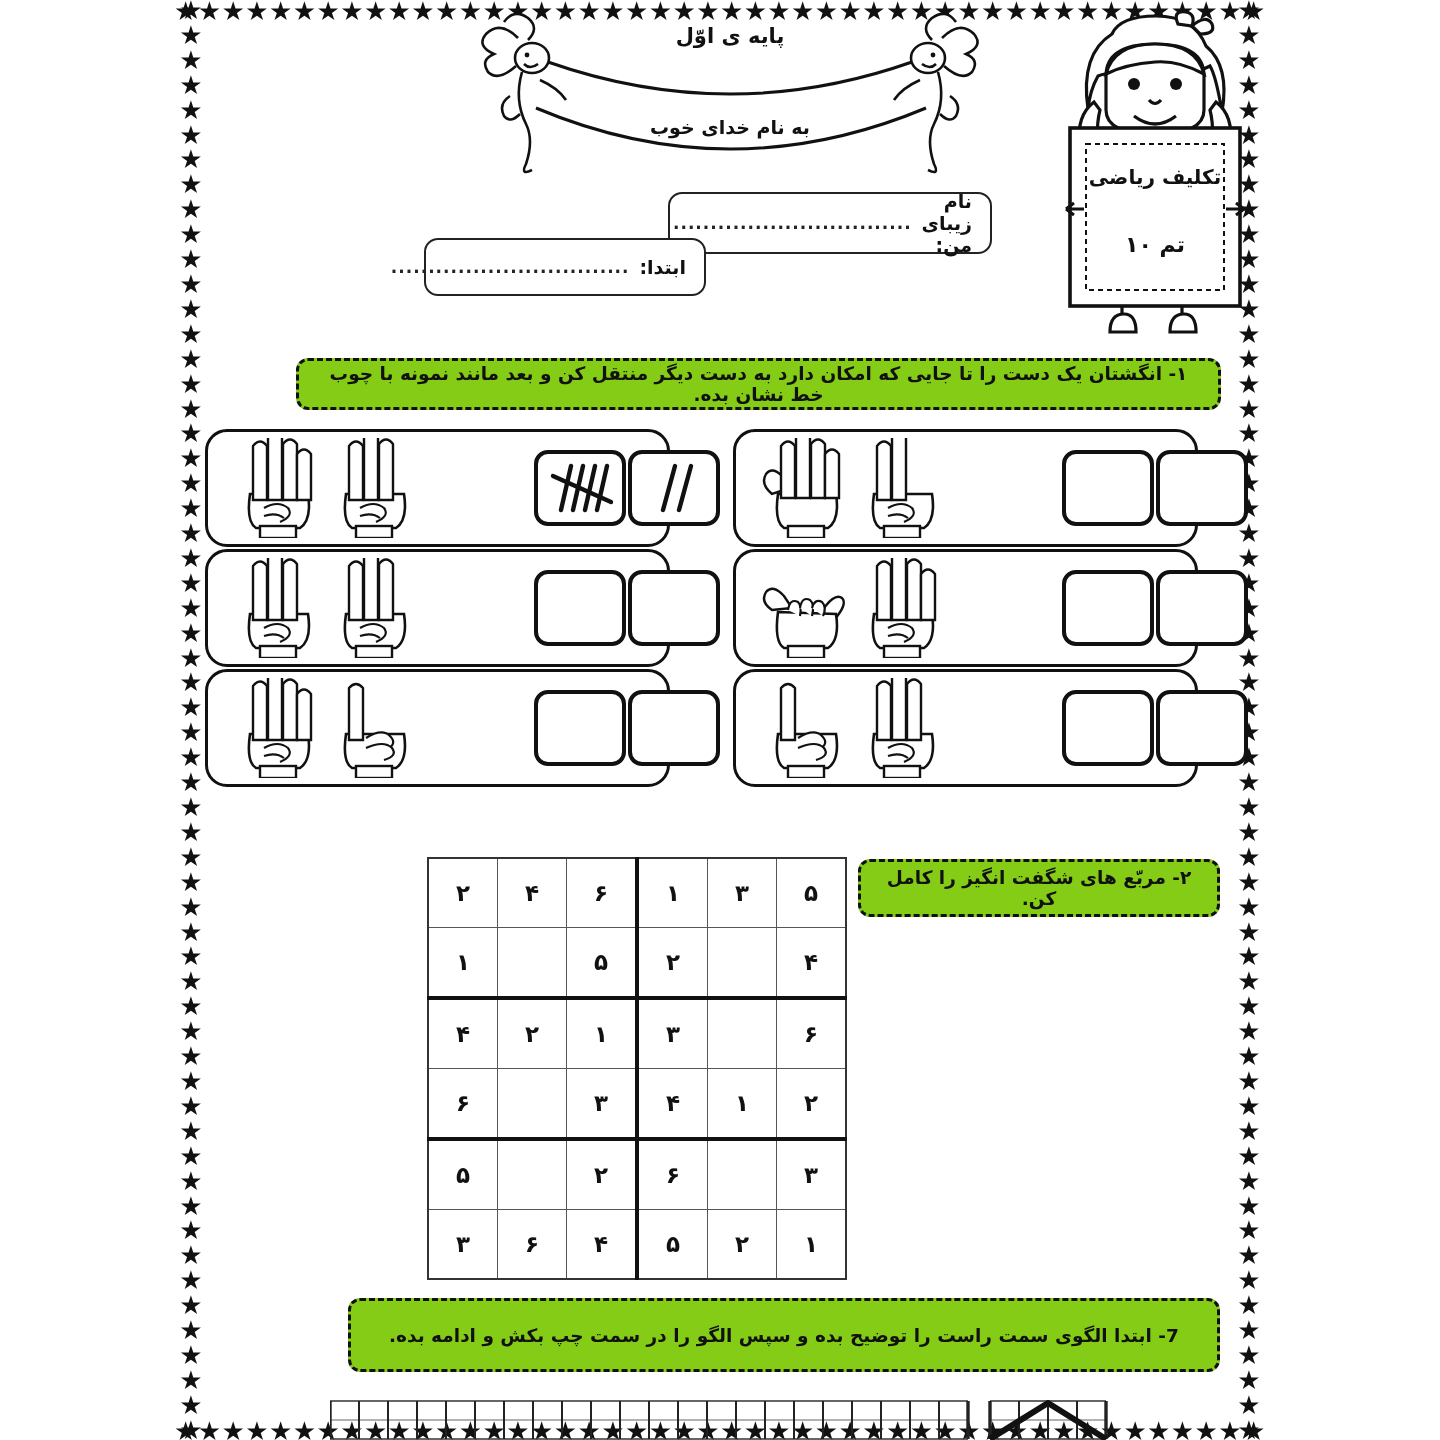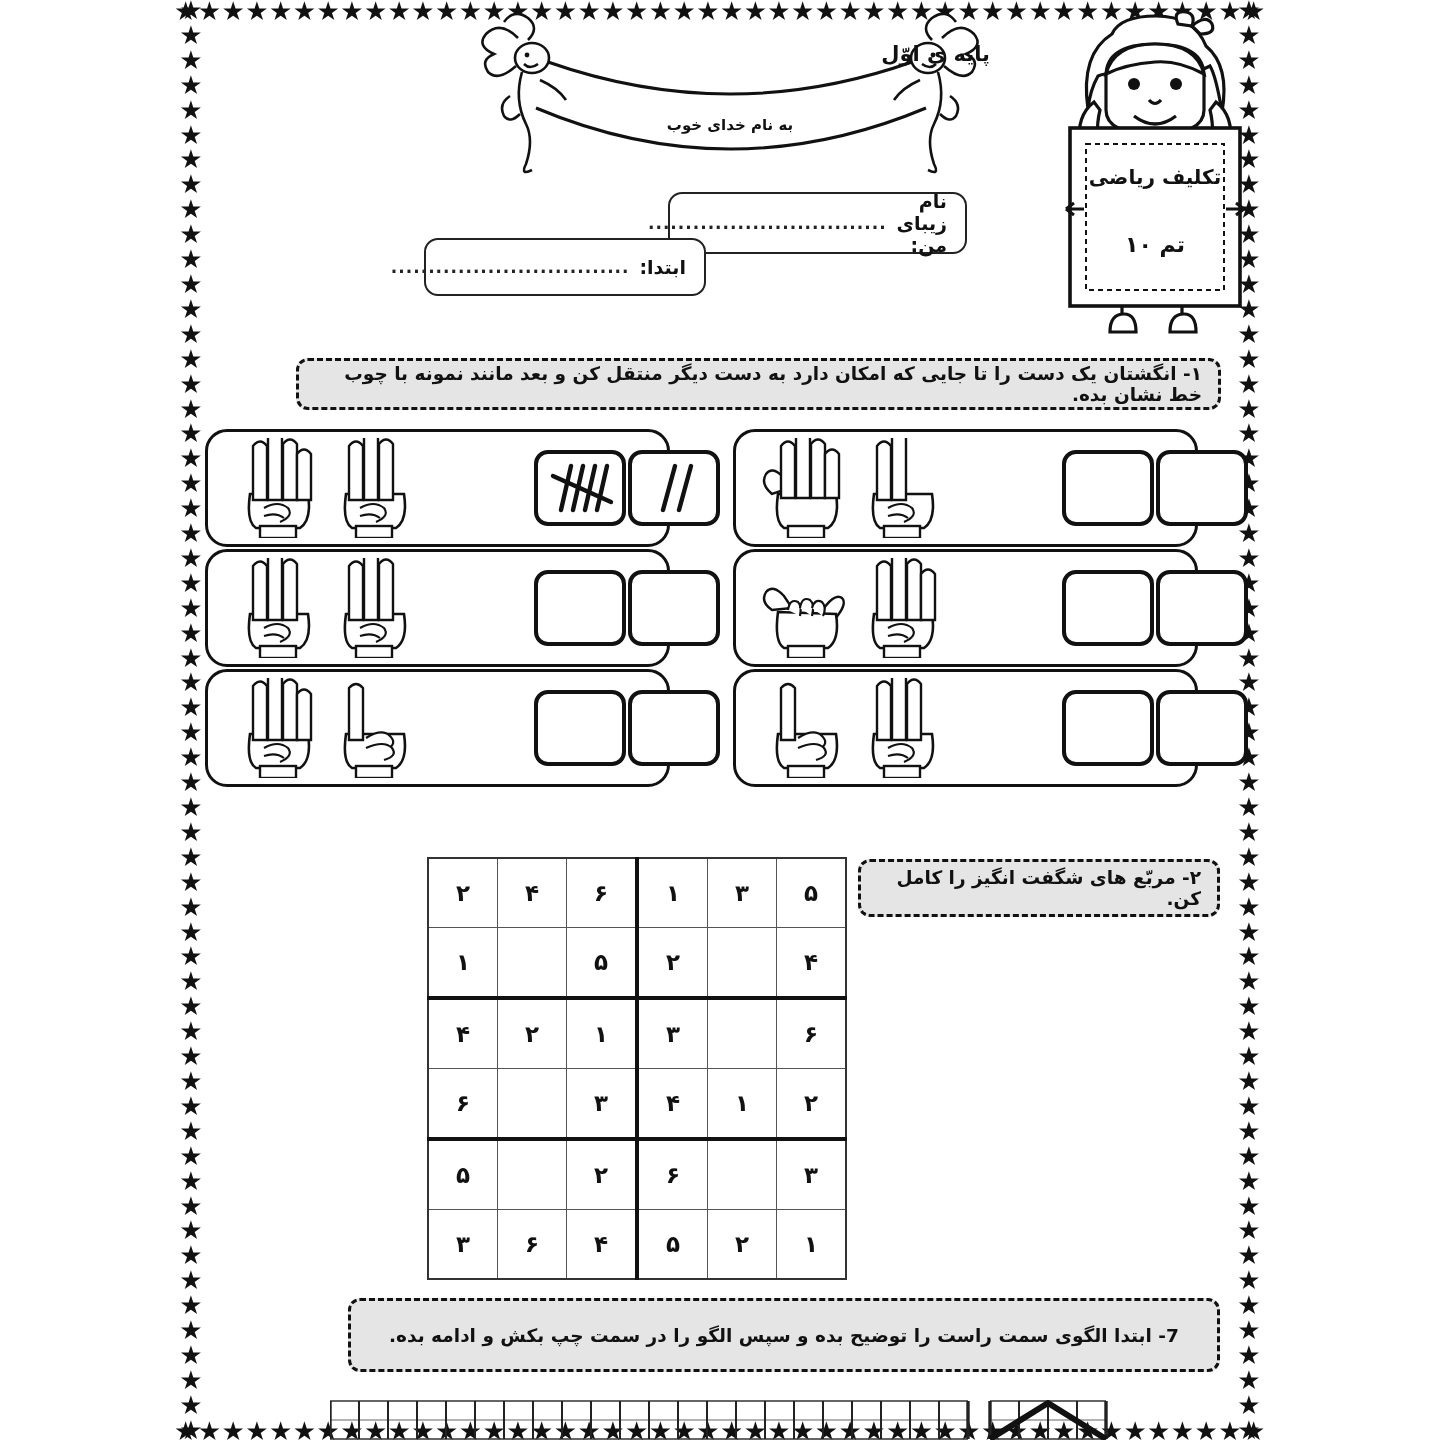--- a/index.html
+++ b/index.html
@@ -34,39 +34,39 @@
   .kid{position:absolute;}
   .kid svg{display:block;}
   .kid-left{left:198px;top:8px;}
   .kid-right{left:1060px;top:4px;}
 
   .banner{position:absolute;left:470px;top:4px;width:520px;height:180px;}
   .banner-text{
     position:absolute;width:100%;text-align:center;
     font-weight:bold;color:#111;direction:rtl;
   }
-  .banner-t1{top:38px;font-size:21px;text-align:right;}
-  .banner-t2{top:112px;font-size:15px;}
+  .banner-t1{top:20px;font-size:21px;}
+  .banner-t2{top:112px;font-size:19px;}
 
   .info-box{
     position:absolute;border:2.5px solid #222;border-radius:14px;
     background:#fff;direction:rtl;display:flex;align-items:center;
     justify-content:flex-start;padding:0 18px;box-sizing:border-box;
     font-size:19px;font-weight:bold;color:#111;gap:10px;
   }
-  .name-box{left:668px;top:192px;width:299px;height:62px;}
+  .name-box{left:668px;top:192px;width:324px;height:62px;}
   .date-box{left:424px;top:238px;width:282px;height:58px;}
   .dots{font-size:17px;letter-spacing:1px;color:#222;font-weight:bold;}
 
   
   .instr{
     position:absolute;border:3px dashed #111;border-radius:12px;
-    background:#e5e5e5;display:flex;align-items:center;justify-content:center;
+    background:#84cc16;display:flex;align-items:center;justify-content:center;
     direction:rtl;font-size:18.5px;font-weight:bold;color:#111;
-    box-sizing:border-box;padding:0 16px;text-align:right;
+    box-sizing:border-box;padding:0 16px;text-align:center;
   }
   .instr1{left:296px;top:358px;width:925px;height:52px;}
   .instr2{left:858px;top:859px;width:362px;height:58px;}
   .instr3{left:348px;top:1298px;width:872px;height:74px;}
 
   
   .hrow{
     position:absolute;border:3px solid #111;border-radius:22px;
     background:#fff;box-sizing:border-box;
   }

